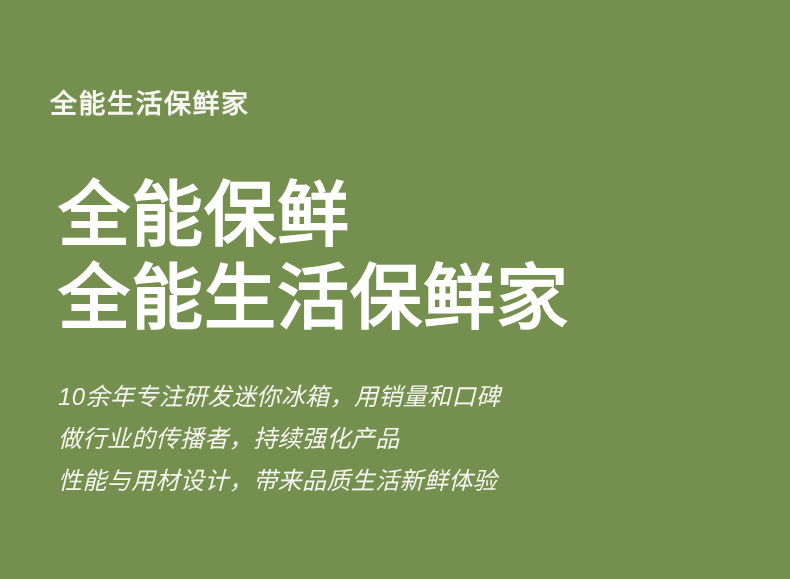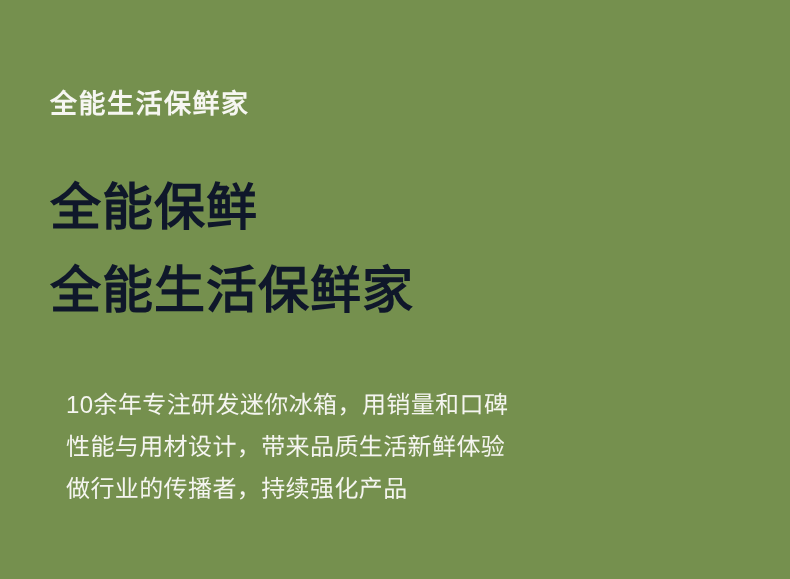--- a/index.html
+++ b/index.html
@@ -45,62 +45,63 @@
     letter-spacing: 1.5px;
     color: #f6f6f1;
     white-space: nowrap;
   }
 
   
   .headline {
     position: absolute;
     top: 166px;
     left: 0;
-    margin: 0;
-    font-size: 51px;
+    margin: 8px;
+    font-size: 72px;
     line-height: 83px;
     font-weight: 700;
     letter-spacing: 1px;
-    color: #0f172a;
+    color: #ffffff;
     white-space: nowrap;
   }
   .headline-line {
     display: block;
   }
 
   
   .lede {
     position: absolute;
     top: 368px;
     left: 0;
-    margin: 16px;
+    margin: 8px;
     font-size: 24px;
     line-height: 42px;
     font-weight: 400;
     letter-spacing: 0.4px;
     color: #f5f5f0;
     white-space: nowrap;
+    font-style: italic;
   }
   .lede-line {
     display: block;
   }
 </style>
 </head>
 <body>
 
 <div class="banner">
   <div class="content">
 
     <p class="eyebrow">全能生活保鲜家</p>
 
     <h1 class="headline">
       <span class="headline-line">全能保鲜</span>
       <span class="headline-line">全能生活保鲜家</span>
     </h1>
 
     <p class="lede">
       <span class="lede-line">10余年专注研发迷你冰箱，用销量和口碑</span>
+      <span class="lede-line">做行业的传播者，持续强化产品</span>
       <span class="lede-line">性能与用材设计，带来品质生活新鲜体验</span>
-      <span class="lede-line">做行业的传播者，持续强化产品</span>
     </p>
 
   </div>
 </div>
 
 </body></html>

